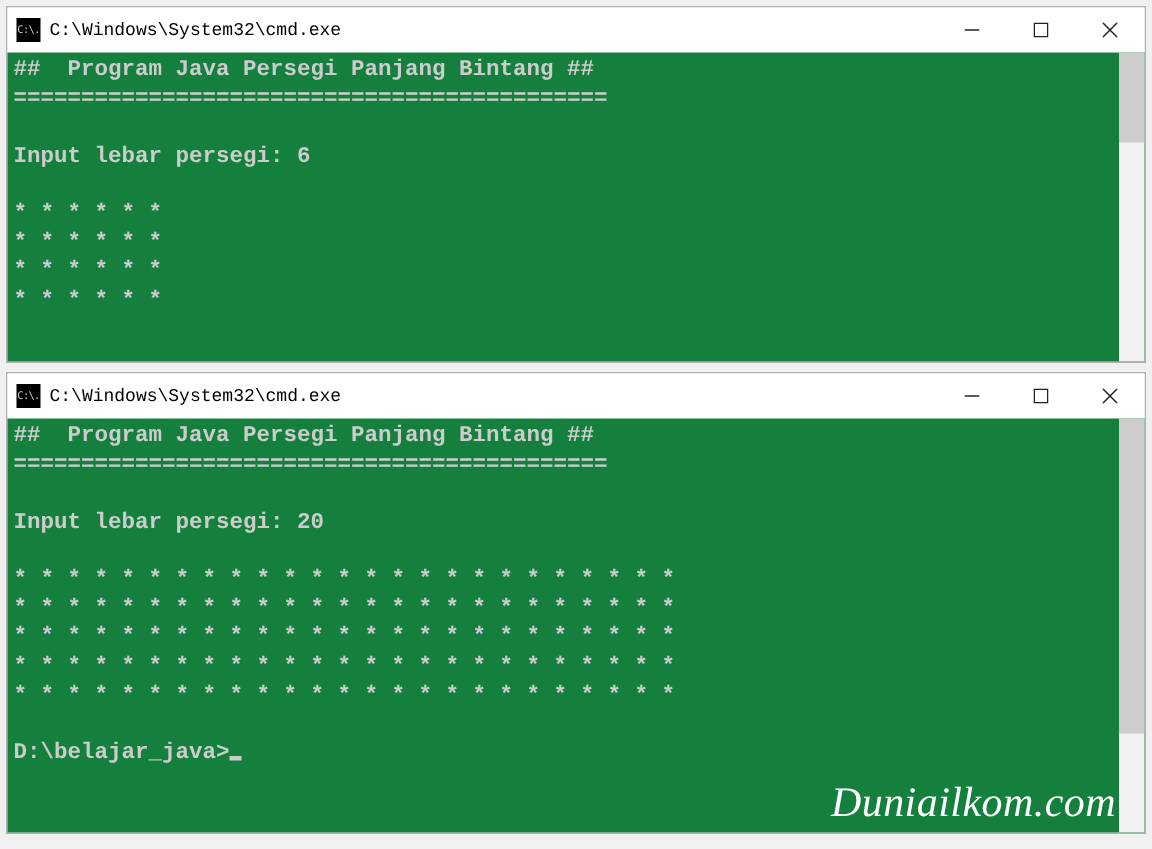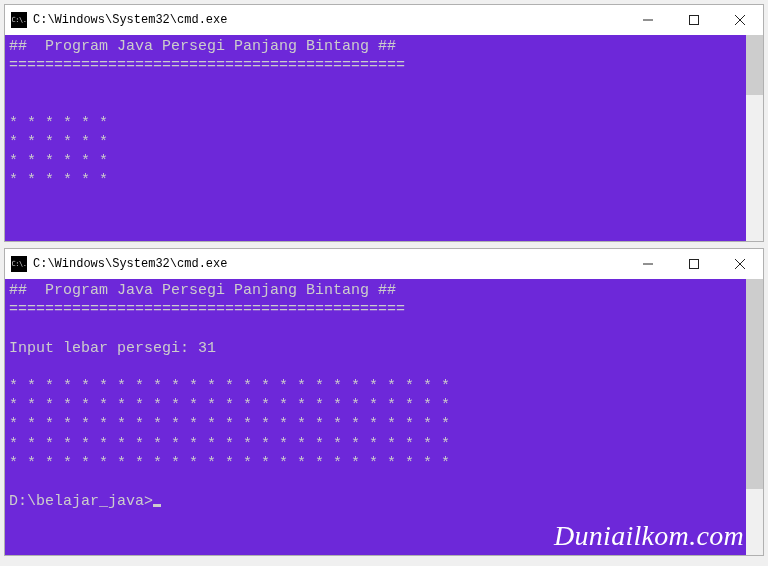--- a/index.html
+++ b/index.html
@@ -46,29 +46,30 @@
     .win-btn {
       width: 46px;
       height: 30px;
       display: flex;
       align-items: center;
       justify-content: center;
       color: #222;
     }
     .win-btn svg { width: 10px; height: 10px; }
     .console-body {
-      background: #6d28d9;
+      background: #15803d;
       color: #ccc;
       font-family: "Consolas", "Courier New", monospace;
       font-size: 15px;
       line-height: 1.28;
       padding: 2px 4px;
       position: relative;
       overflow: hidden;
       flex: 1;
+      font-weight: bold;
     }
     .console-body pre {
       font-family: inherit;
       white-space: pre;
       margin: 0;
     }
     .scrollbar {
       position: absolute;
       right: 0;
       top: 0;
@@ -128,20 +129,21 @@
       <svg viewBox="0 0 10 10">
           <line x1="0" y1="0" x2="10" y2="10" stroke="#222" stroke-width="1"></line>
           <line x1="10" y1="0" x2="0" y2="10" stroke="#222" stroke-width="1"></line>
         </svg>
     </div>
   </div>
   <div class="console-body">
 <pre>##  Program Java Persegi Panjang Bintang ##</pre>
 <pre>============================================</pre>
 <pre> </pre>
+<pre><span>Input lebar persegi: </span><span>6</span></pre>
 <pre> </pre>
 <pre>* * * * * *</pre>
 <pre>* * * * * *</pre>
 <pre>* * * * * *</pre>
 <pre>* * * * * *</pre>
     <div class="scrollbar">
       <div class="scrollbar-thumb" style="top:0px;height:60px;"></div>
     </div>
   </div>
 </div>
@@ -165,21 +167,21 @@
       <svg viewBox="0 0 10 10">
           <line x1="0" y1="0" x2="10" y2="10" stroke="#222" stroke-width="1"></line>
           <line x1="10" y1="0" x2="0" y2="10" stroke="#222" stroke-width="1"></line>
         </svg>
     </div>
   </div>
   <div class="console-body">
 <pre>##  Program Java Persegi Panjang Bintang ##</pre>
 <pre>============================================</pre>
 <pre> </pre>
-<pre><span>Input lebar persegi: </span><span>31</span></pre>
+<pre><span>Input lebar persegi: </span><span>20</span></pre>
 <pre> </pre>
 <pre>* * * * * * * * * * * * * * * * * * * * * * * * *</pre>
 <pre>* * * * * * * * * * * * * * * * * * * * * * * * *</pre>
 <pre>* * * * * * * * * * * * * * * * * * * * * * * * *</pre>
 <pre>* * * * * * * * * * * * * * * * * * * * * * * * *</pre>
 <pre>* * * * * * * * * * * * * * * * * * * * * * * * *</pre>
 <pre> </pre>
 <pre><span>D:\belajar_java&gt;</span><span class="cursor"></span></pre>
     <div class="scrollbar">
       <div class="scrollbar-thumb" style="top:0px;height:210px;"></div>

